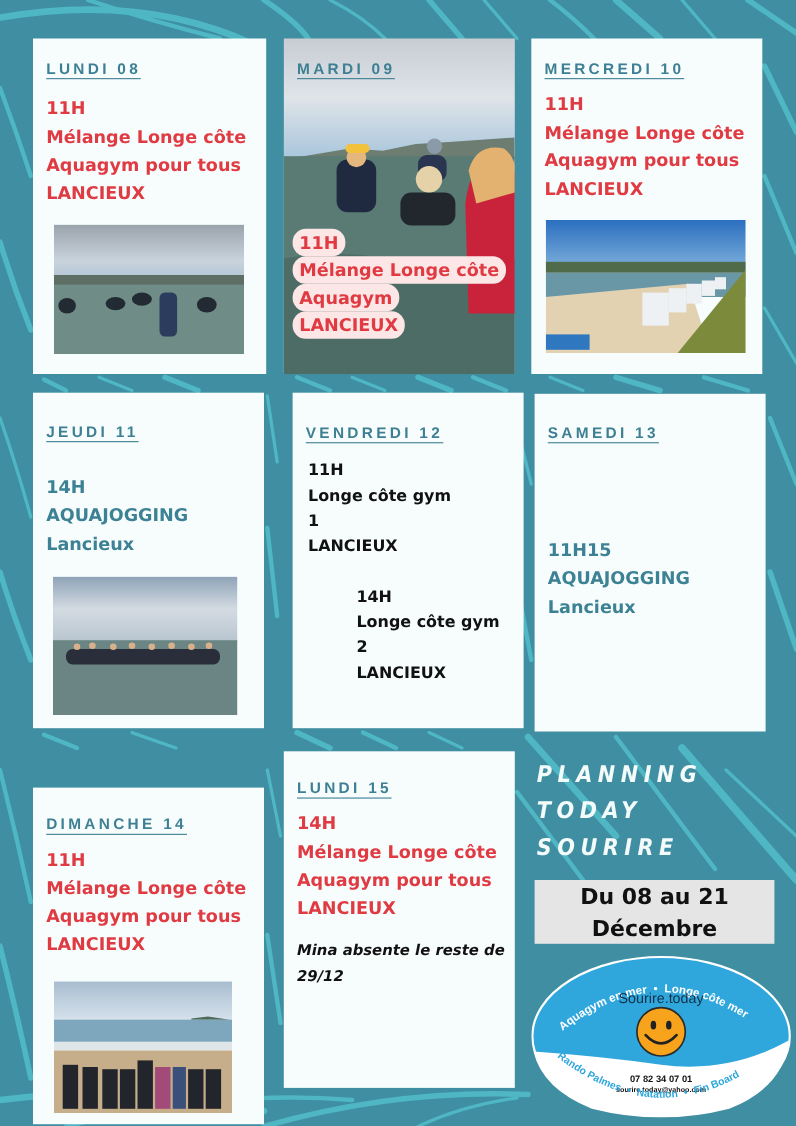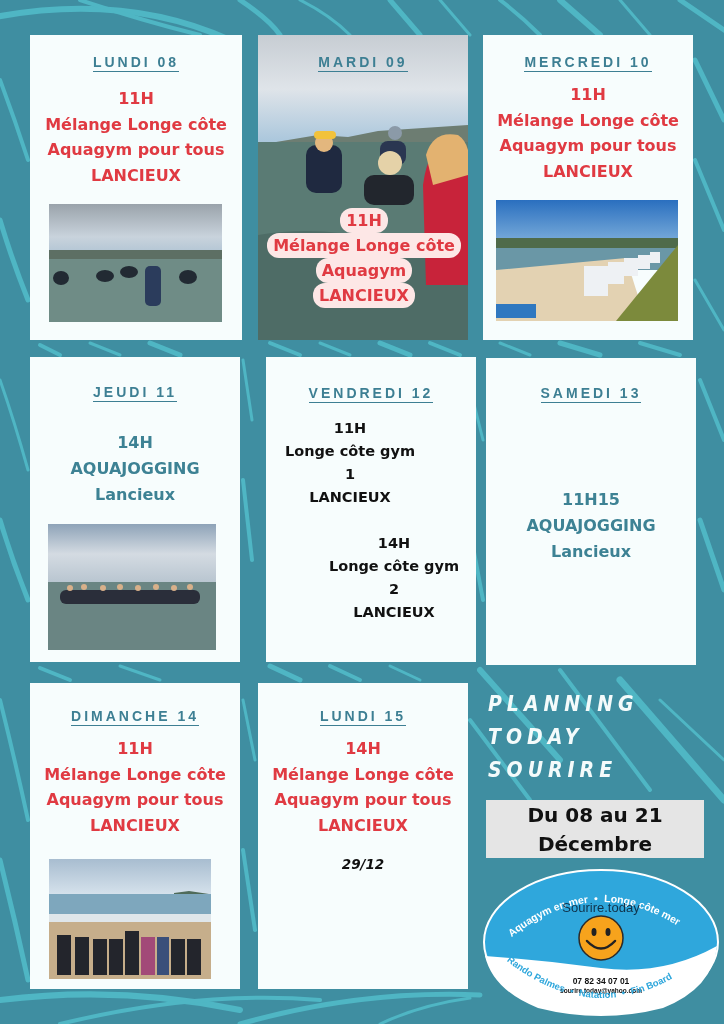--- a/index.html
+++ b/index.html
@@ -8,21 +8,22 @@
       position: relative;
       font-family: "DejaVu Sans", "Liberation Sans", sans-serif;
       background: #3f8ea1;
     }
     .bg { position: absolute; inset: 0; z-index: 0; }
     .card {
       position: absolute;
       background: #f7fdfd;
       z-index: 1;
       overflow: hidden;
-      text-align: center;
+      text-align: left;
+      padding-left: 12px;
     }
     .day {
       display: inline-block;
       margin-top: 20px;
       font-family: "Liberation Sans", sans-serif;
       font-weight: bold;
       font-size: 14px;
       letter-spacing: 3px;
       color: #3d7f93;
       border-bottom: 1.5px solid #3d7f93;
@@ -275,21 +276,21 @@
 
 <div class="card" style="left:486px;top:358px;width:210px;height:307px;">
   <div class="day" style="margin-top:28px;">SAMEDI 13</div>
   <div class="teal" style="margin-top:84px;">
     <div>11H15</div>
     <div>AQUAJOGGING</div>
     <div>Lancieux</div>
   </div>
 </div>
 
-<div class="card" style="left:30px;top:683px;width:210px;height:306px;">
+<div class="card" style="left:30px;top:716px;width:210px;height:306px;">
   <div class="day" style="margin-top:26px;">DIMANCHE 14</div>
   <div class="red" style="margin-top:10px;">
     <div>11H</div>
     <div>Mélange Longe côte</div>
     <div>Aquagym pour tous</div>
     <div>LANCIEUX</div>
   </div>
   <div class="photo" style="left:19px;top:176px;width:162px;height:120px;">
     <svg viewBox="0 0 162 120" preserveAspectRatio="none">
       <defs>
@@ -320,20 +321,21 @@
 
 <div class="card" style="left:258px;top:683px;width:210px;height:306px;">
   <div class="day" style="margin-top:26px;">LUNDI 15</div>
   <div class="red" style="margin-top:10px;">
     <div>14H</div>
     <div>Mélange Longe côte</div>
     <div>Aquagym pour tous</div>
     <div>LANCIEUX</div>
   </div>
   <div class="note" style="margin-top:14px;">
+    <div>Mina absente le reste de</div>
     <div>29/12</div>
   </div>
 </div>
 
 <div class="planning">
   <div>PLANNING</div>
   <div>TODAY</div>
   <div>SOURIRE</div>
 </div>
 

